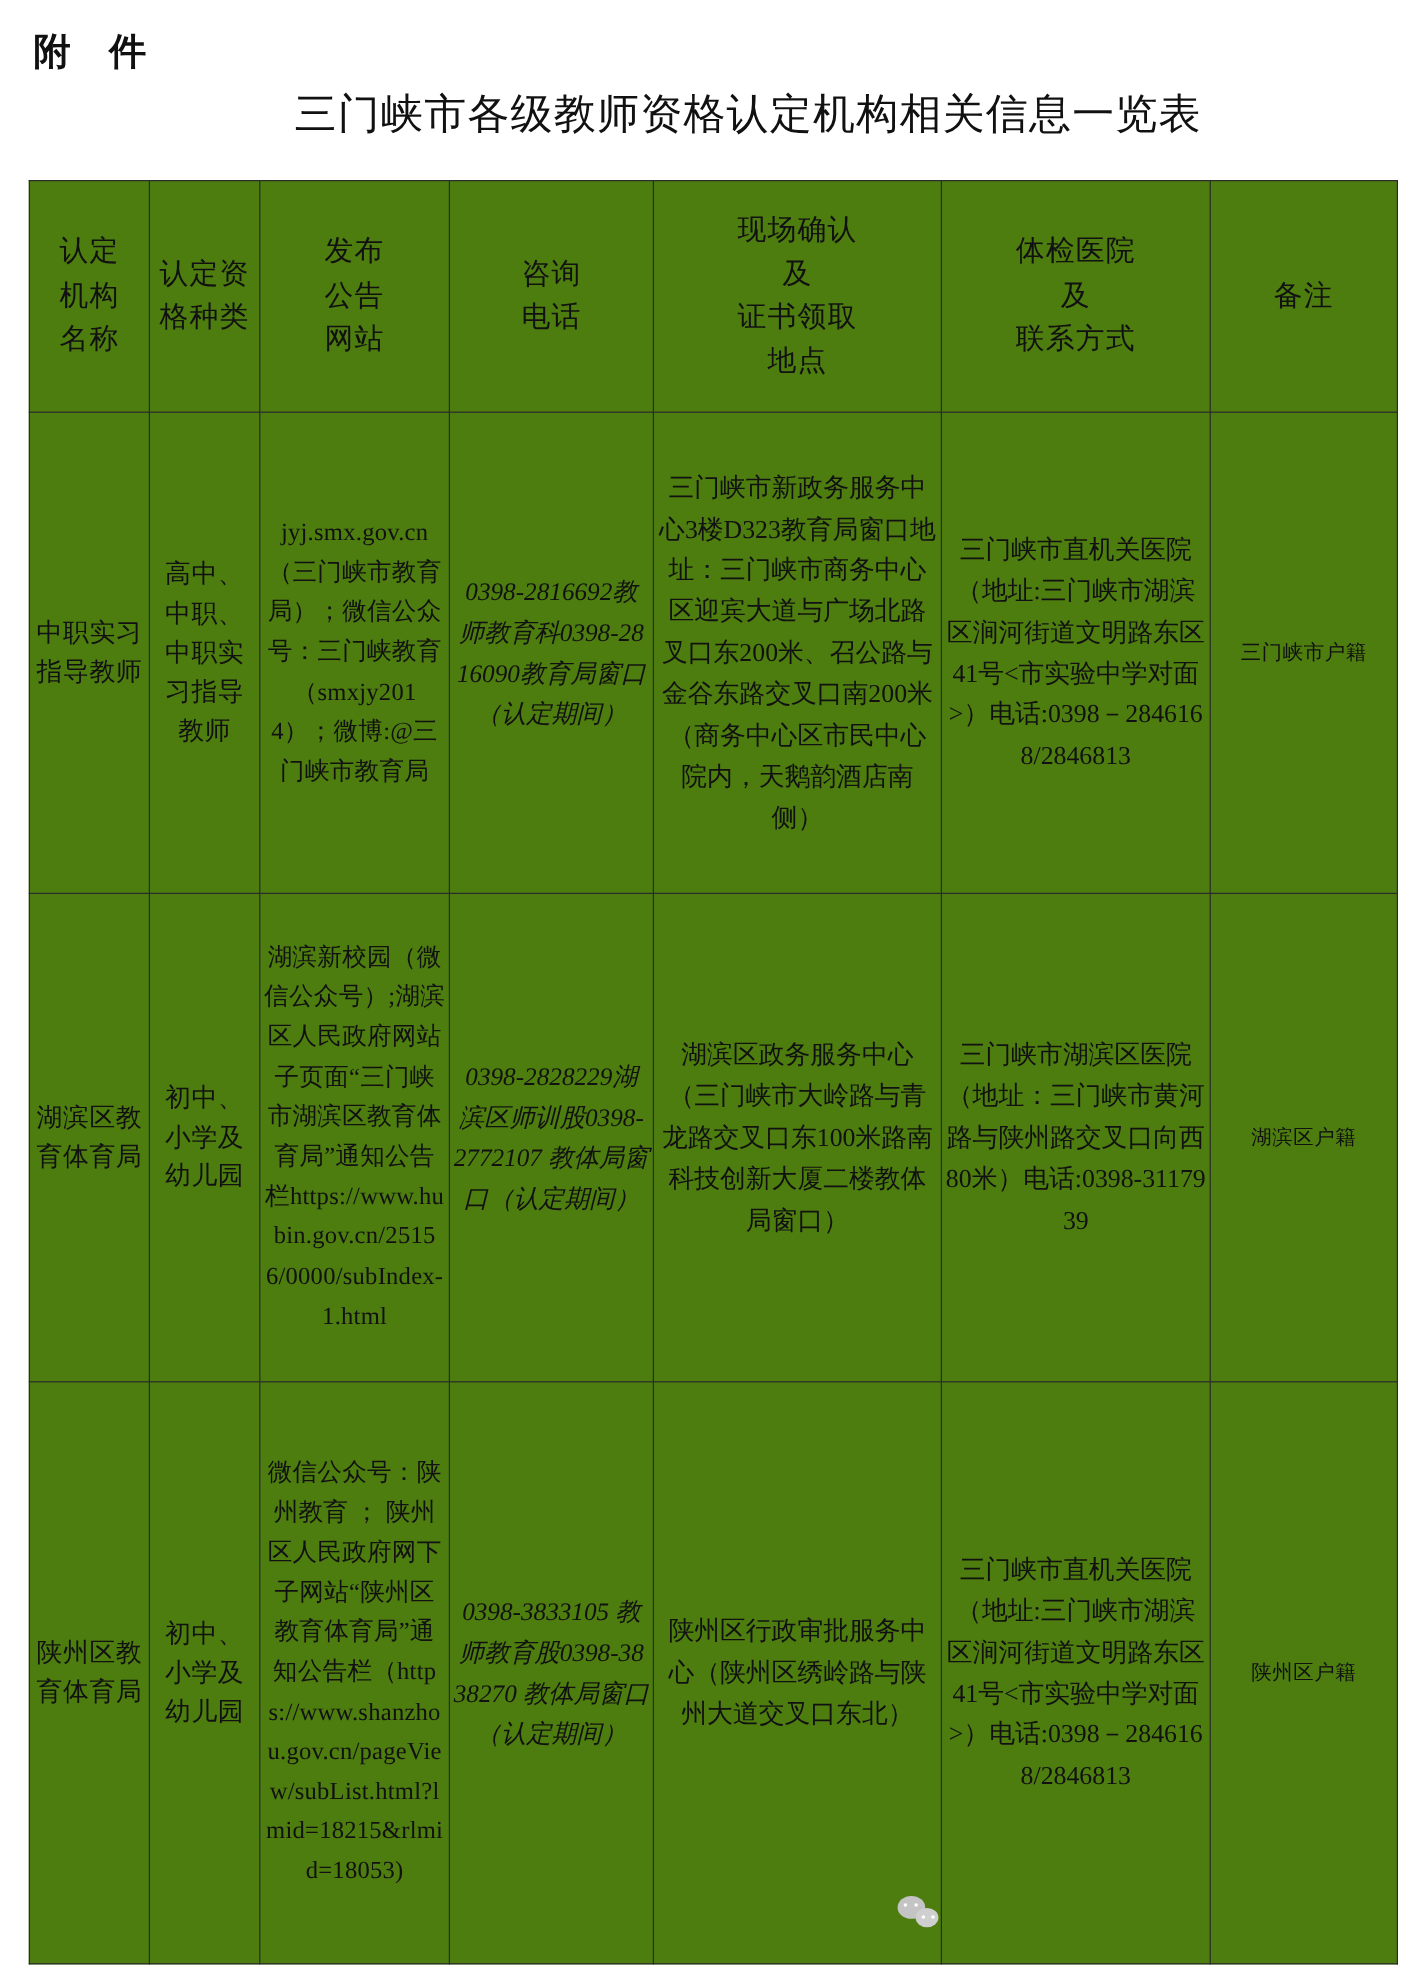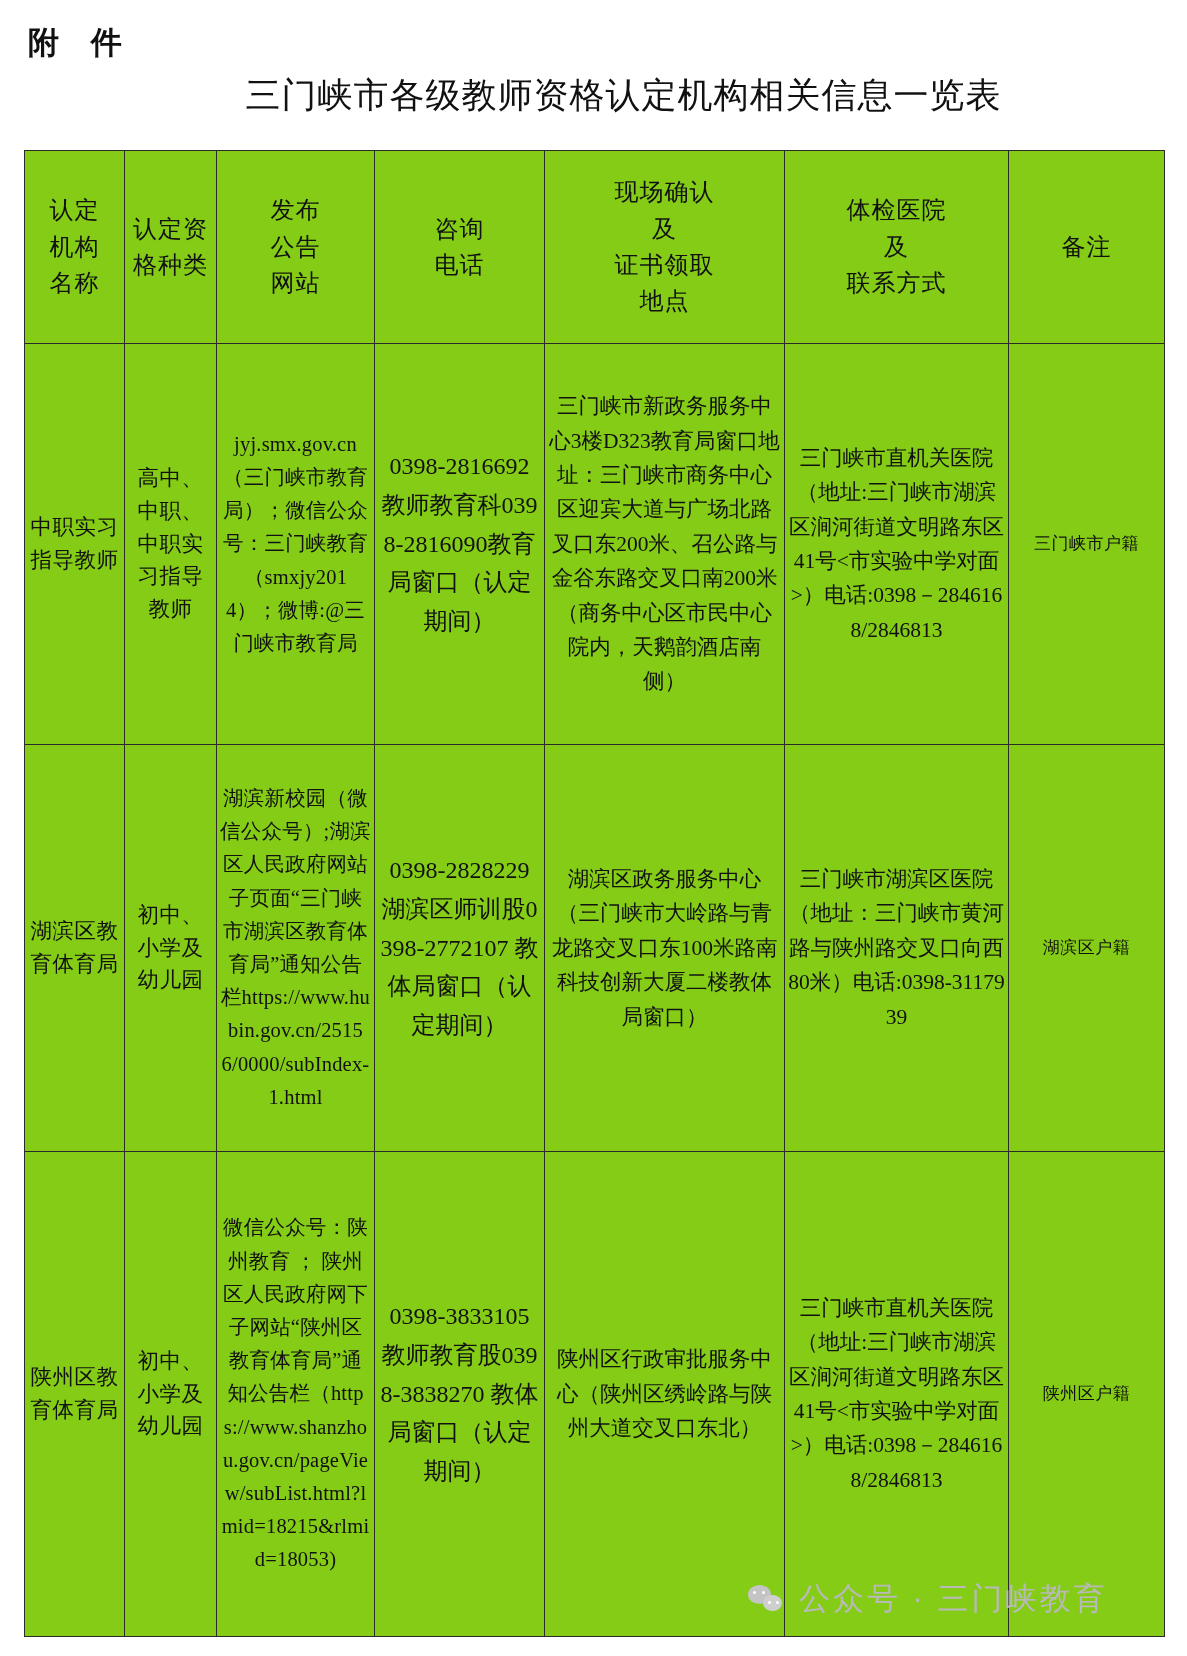--- a/index.html
+++ b/index.html
@@ -54,21 +54,21 @@
     position: absolute;
     left: 24px;
     top: 150px;
     width: 1140px;
   }
 
   table.info-table {
     border-collapse: collapse;
     table-layout: fixed;
     width: 1140px;
-    background: #84cc16;
+    background: #4d7c0f;
   }
   table.info-table td,
   table.info-table th {
     border: 1.6px solid #2b2b2b;
     vertical-align: middle;
     text-align: center;
     padding: 4px 3px;
     font-weight: 400;
     line-height: 1.52;
     word-break: break-all;
@@ -92,21 +92,21 @@
     line-height: 1.42;
   }
   thead td .hl { display: block; }
 
   tbody td {
     font-size: 21px;
   }
   tbody td.col-org   { font-size: 21.5px; letter-spacing: 0.5px; }
   tbody td.col-type  { font-size: 21.5px; letter-spacing: 0.5px; }
   tbody td.col-site  { font-size: 20.5px; line-height: 1.62; letter-spacing: 0.2px; }
-  tbody td.col-tel   { font-size: 24px;  line-height: 1.62; }
+  tbody td.col-tel   { font-size: 21px;  line-height: 1.62; font-style: italic; }
   tbody td.col-place { font-size: 21.5px; line-height: 1.60; }
   tbody td.col-hosp  { font-size: 21.5px; line-height: 1.60; }
   tbody td.col-note  { font-size: 17px; letter-spacing: 0.5px; }
 
   tr.row-1 td { height: 392px; }
   tr.row-2 td { height: 398px; margin-top: 25px; }
   tr.row-3 td { height: 476px; }
 
   .cell-text { display: block; }
 
@@ -285,16 +285,15 @@
 
   <div class="watermark">
     <span class="wm-icon">
       <span class="b1"></span>
       <span class="b2"></span>
       <span class="d" style="left:5px; top:8px;"></span>
       <span class="d" style="left:14px; top:8px;"></span>
       <span class="d" style="left:20px; top:18px;"></span>
       <span class="d" style="left:28px; top:18px;"></span>
     </span>
-    <span>公众号 · 三门峡教育</span>
   </div>
 
 </div>
 
 </body></html>

